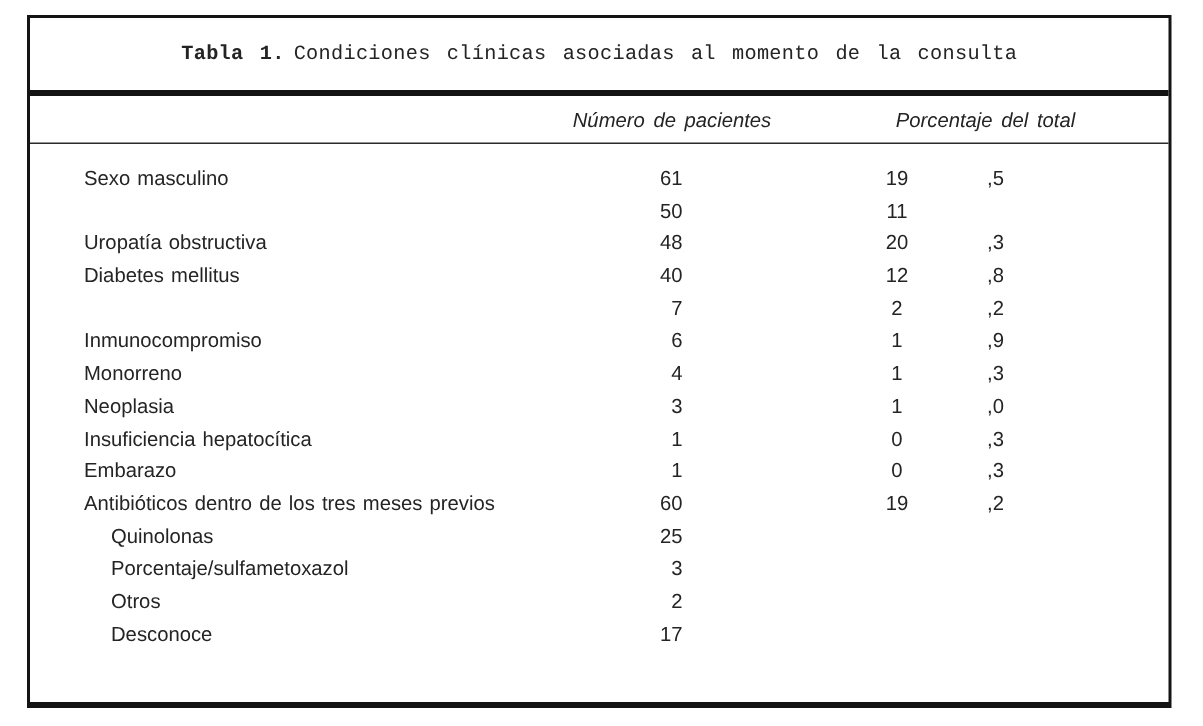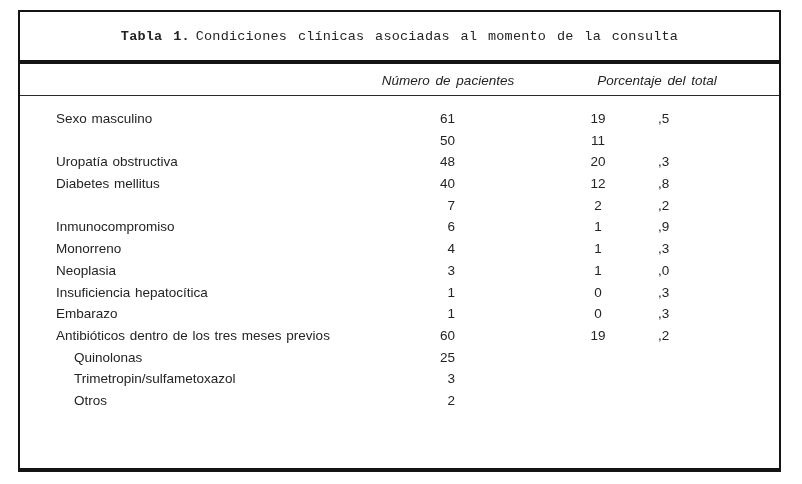--- a/index.html
+++ b/index.html
@@ -202,29 +202,35 @@
 
   <div class="row indent">
     <span class="lbl">Quinolonas</span>
     <span class="num">25</span>
     <span class="pi"></span>
     <span class="pd"></span>
   </div>
 
 
   <div class="row indent">
-    <span class="lbl">Trimetropin/sulfametoxazol</span>
+    <span class="lbl">Porcentaje/sulfametoxazol</span>
     <span class="num">3</span>
     <span class="pi"></span>
     <span class="pd"></span>
   </div>
 
   <div class="row indent">
     <span class="lbl">Otros</span>
     <span class="num">2</span>
     <span class="pi"></span>
     <span class="pd"></span>
   </div>
 
+  <div class="row indent">
+    <span class="lbl">Desconoce</span>
+    <span class="num">17</span>
+    <span class="pi"></span>
+    <span class="pd"></span>
+  </div>
 </div>
 
   </div>
 </div>
 
 </body></html>

